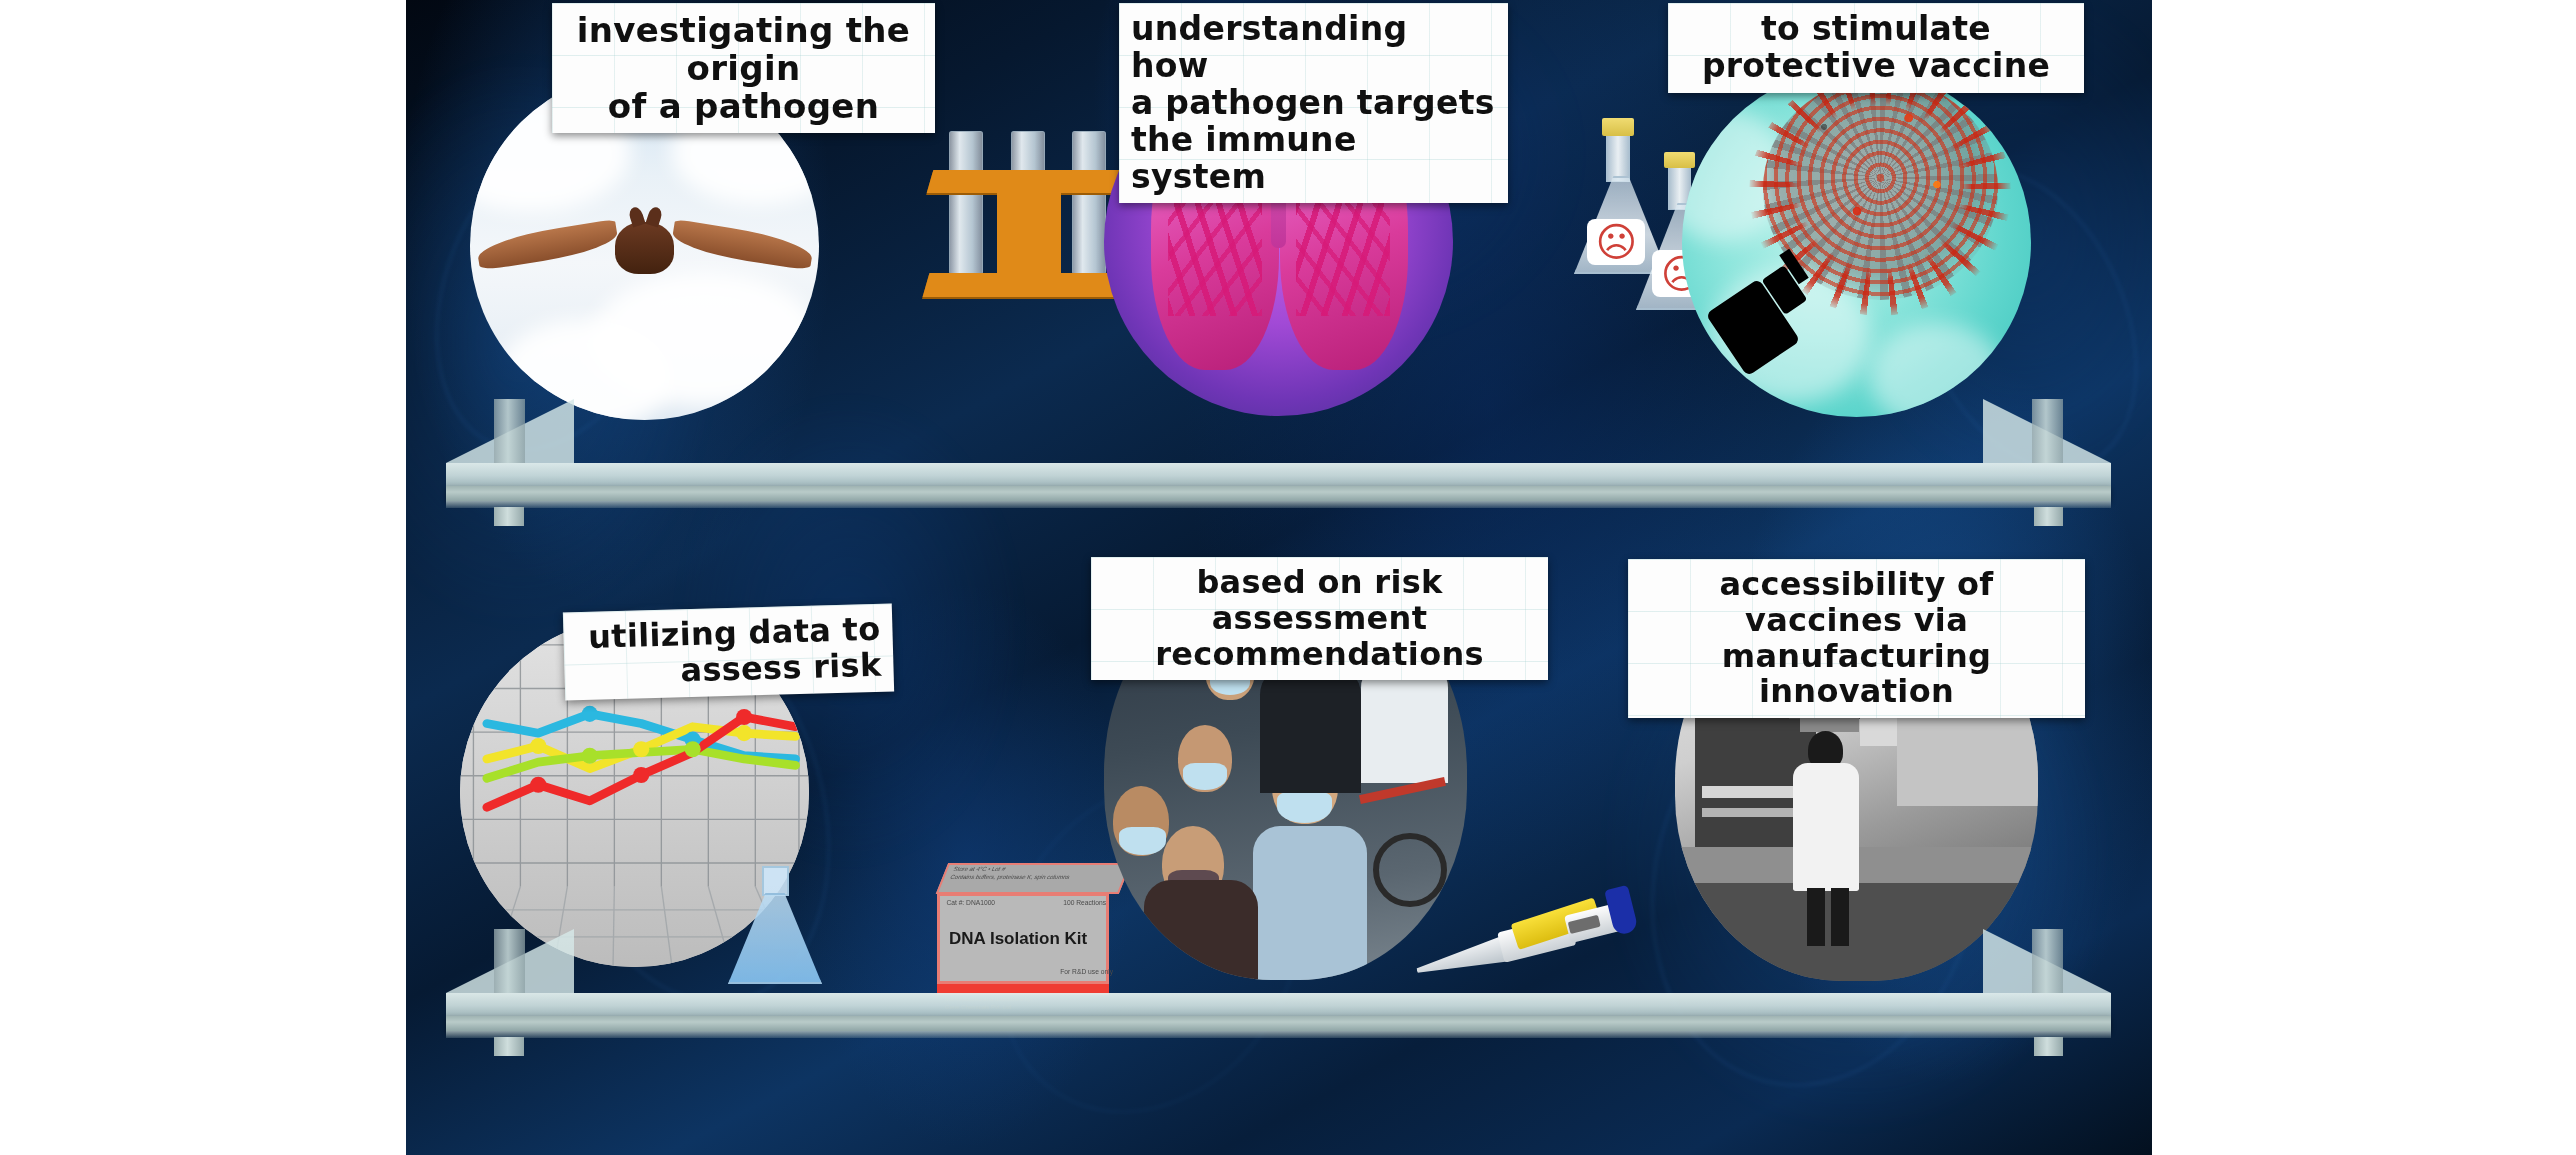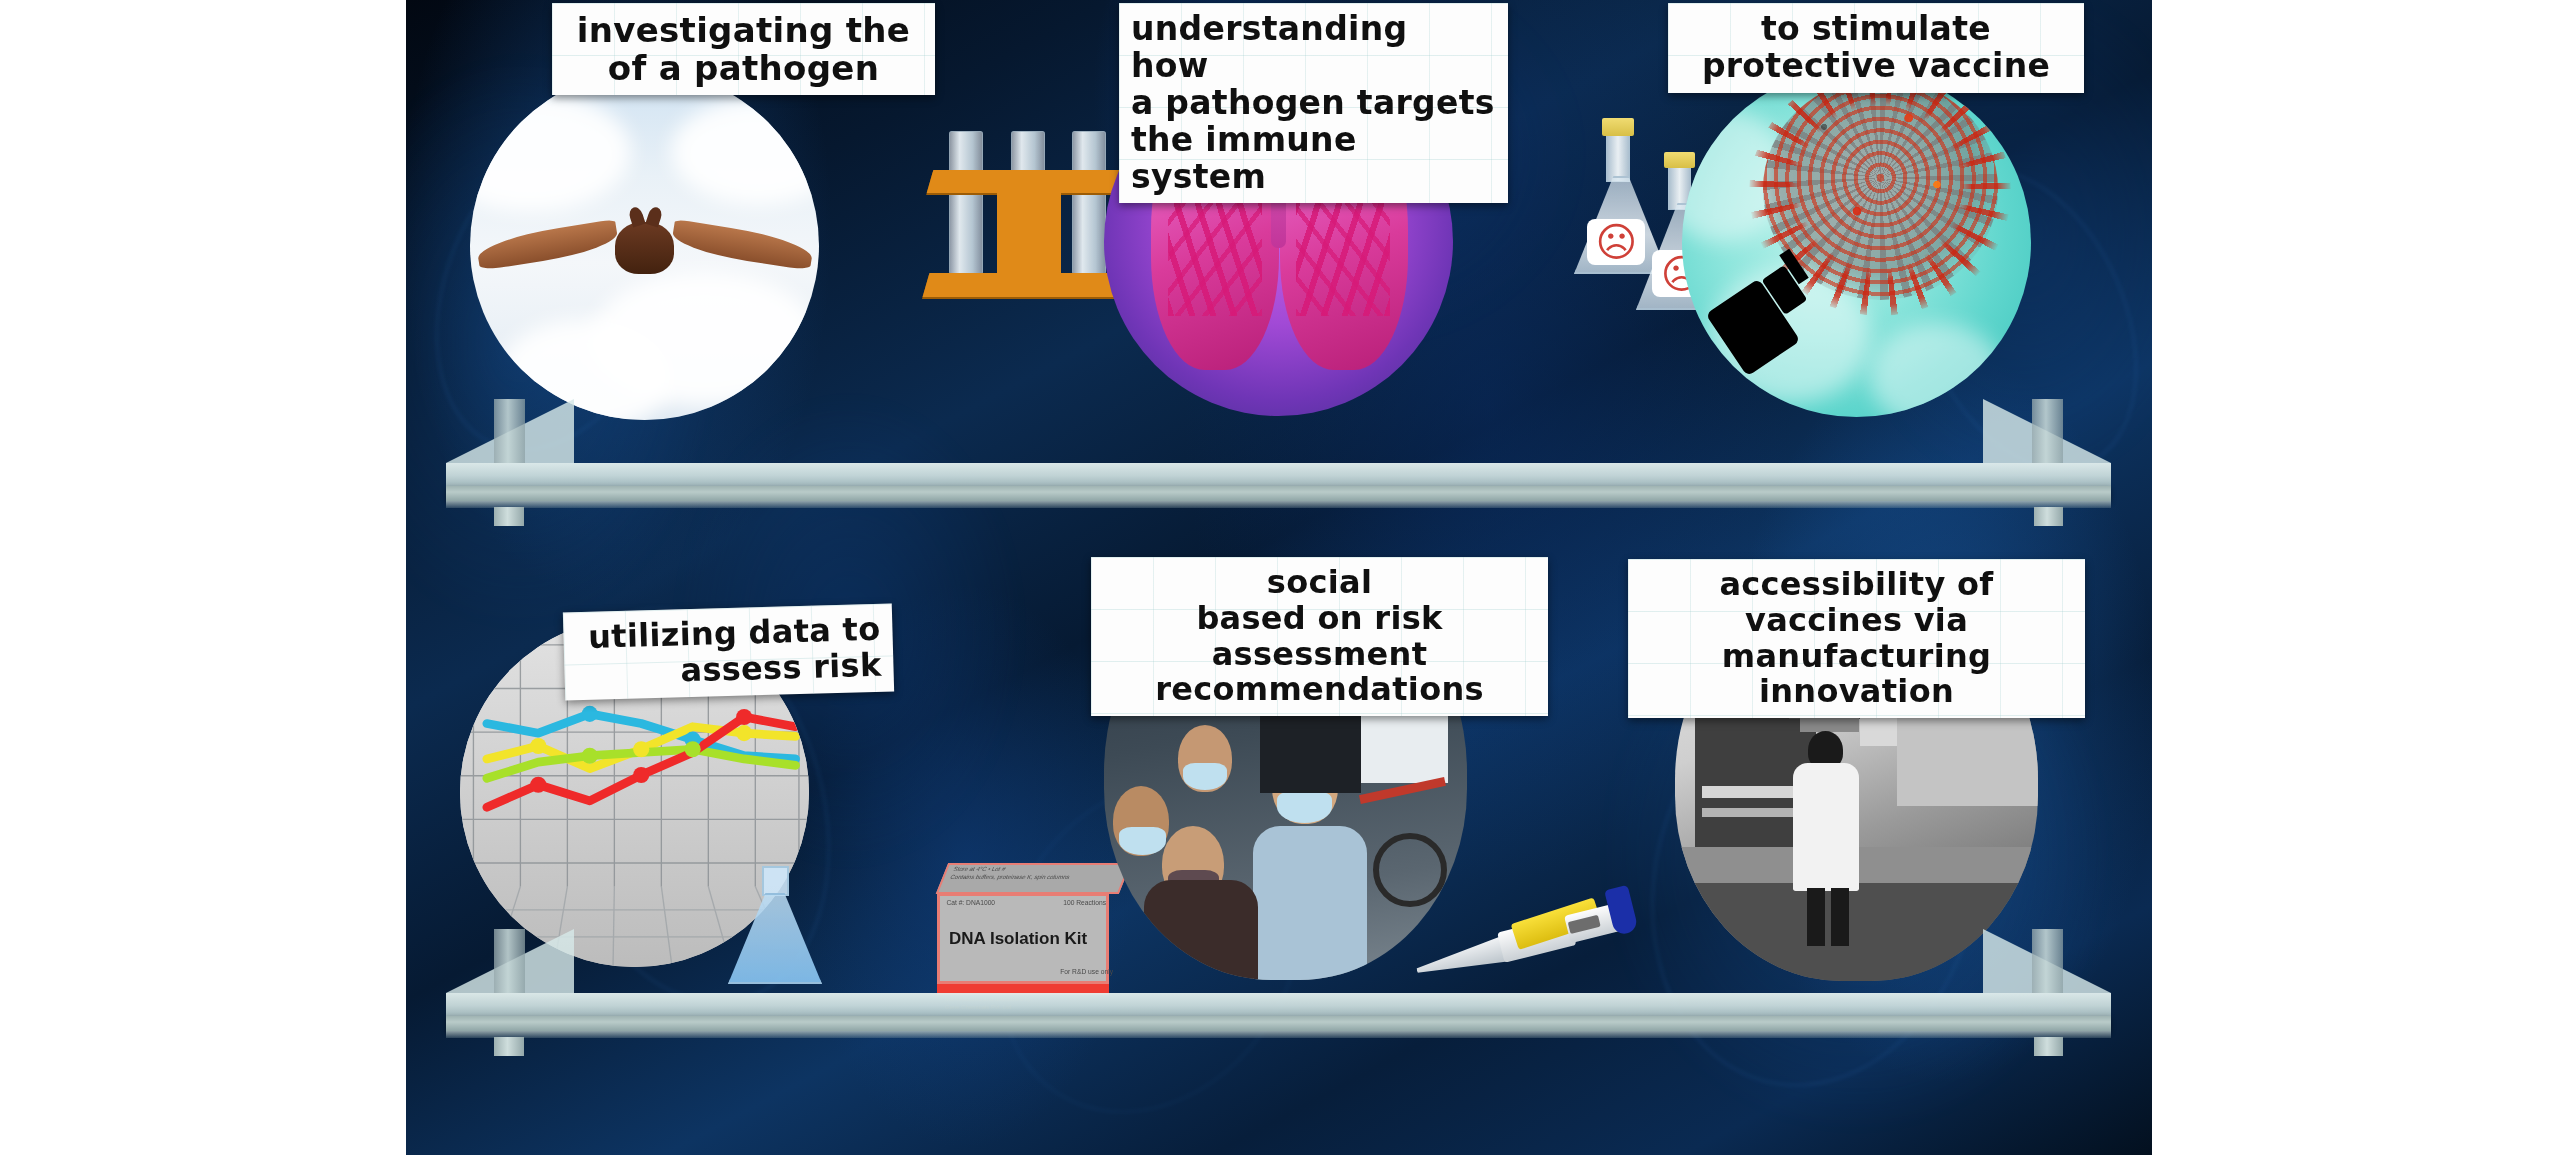--- a/index.html
+++ b/index.html
@@ -388,41 +388,41 @@
       <div class="post" style="right:48px;"></div>
       <div class="glass"></div>
       <div class="edge"></div>
       <div class="under"></div>
       <div class="foot" style="left:48px;"></div>
       <div class="foot" style="right:48px;"></div>
     </div>
 
     <div class="label" style="left:146px;top:2.7px;width:383px;font-size:34px;text-align:center;">
       <div>investigating the</div>
+      <div>origin</div>
       <div>of a pathogen</div>
     </div>
 
     <div class="label" style="left:713px;top:2.7px;width:389px;font-size:33px;text-align:left;">
       <div>understanding how</div>
       <div>a pathogen targets</div>
       <div>the immune system</div>
     </div>
 
     <div class="label" style="left:1262px;top:2.7px;width:416px;font-size:33px;text-align:center;">
       <div>to stimulate</div>
       <div>protective vaccine</div>
     </div>
 
     <div class="label" style="left:158px;top:608px;width:329px;font-size:32px;text-align:right;transform:rotate(-1.6deg);">
       <div>utilizing data to</div>
       <div>assess risk</div>
     </div>
 
     <div class="label" style="left:685px;top:557px;width:457px;font-size:32px;text-align:center;">
-      <div>social</div>
       <div>based on risk assessment</div>
       <div>recommendations</div>
     </div>
 
     <div class="label" style="left:1222px;top:559px;width:457px;font-size:32px;text-align:center;">
       <div>accessibility of</div>
       <div>vaccines via</div>
       <div>manufacturing innovation</div>
     </div>
 

